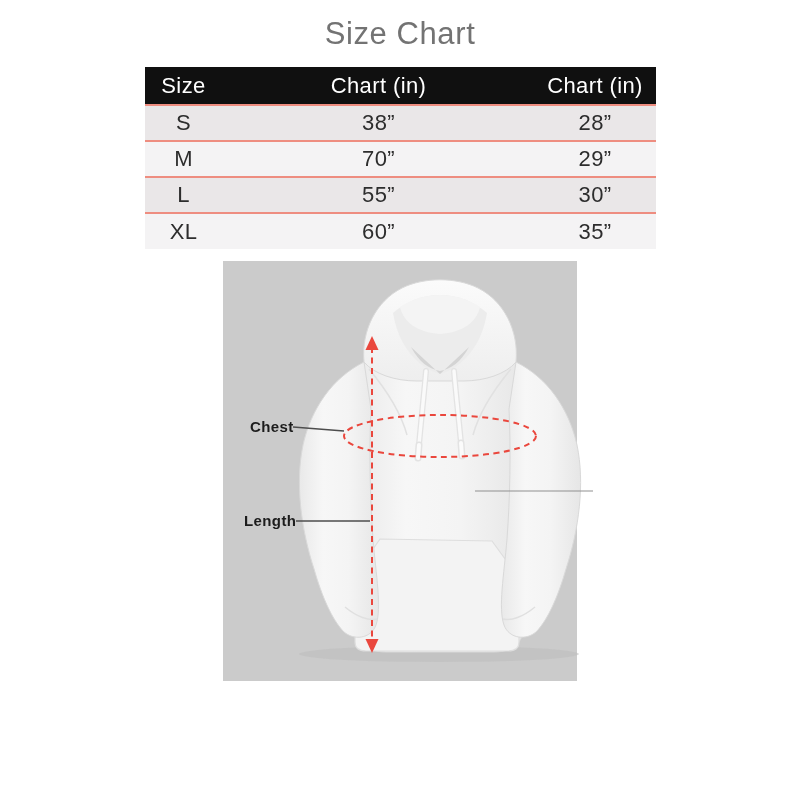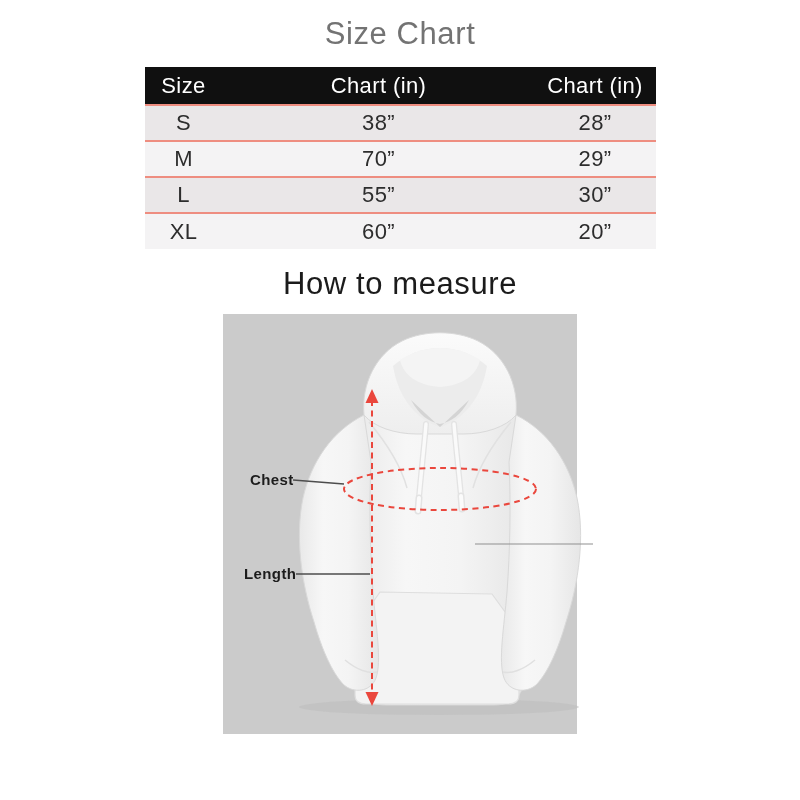--- a/index.html
+++ b/index.html
@@ -87,26 +87,25 @@
         <td>29”</td>
       </tr>
       <tr class="row-odd">
         <td>L</td>
         <td>55”</td>
         <td>30”</td>
       </tr>
       <tr class="row-even">
         <td>XL</td>
         <td>60”</td>
-        <td>20”</td>
+        <td>35”</td>
       </tr>
     </tbody>
   </table>
 
-  <h2 class="measure-title">How to measure</h2>
 
   <div class="diagram-wrap">
     <svg viewBox="0 0 422 420" xmlns="http://www.w3.org/2000/svg">
       <defs>
         <linearGradient id="bodyShade" x1="0" y1="0" x2="1" y2="0">
           <stop offset="0" stop-color="#e9e9e9"></stop>
           <stop offset="0.3" stop-color="#f7f7f7"></stop>
           <stop offset="0.62" stop-color="#f4f4f4"></stop>
           <stop offset="1" stop-color="#e6e6e6"></stop>
         </linearGradient>

